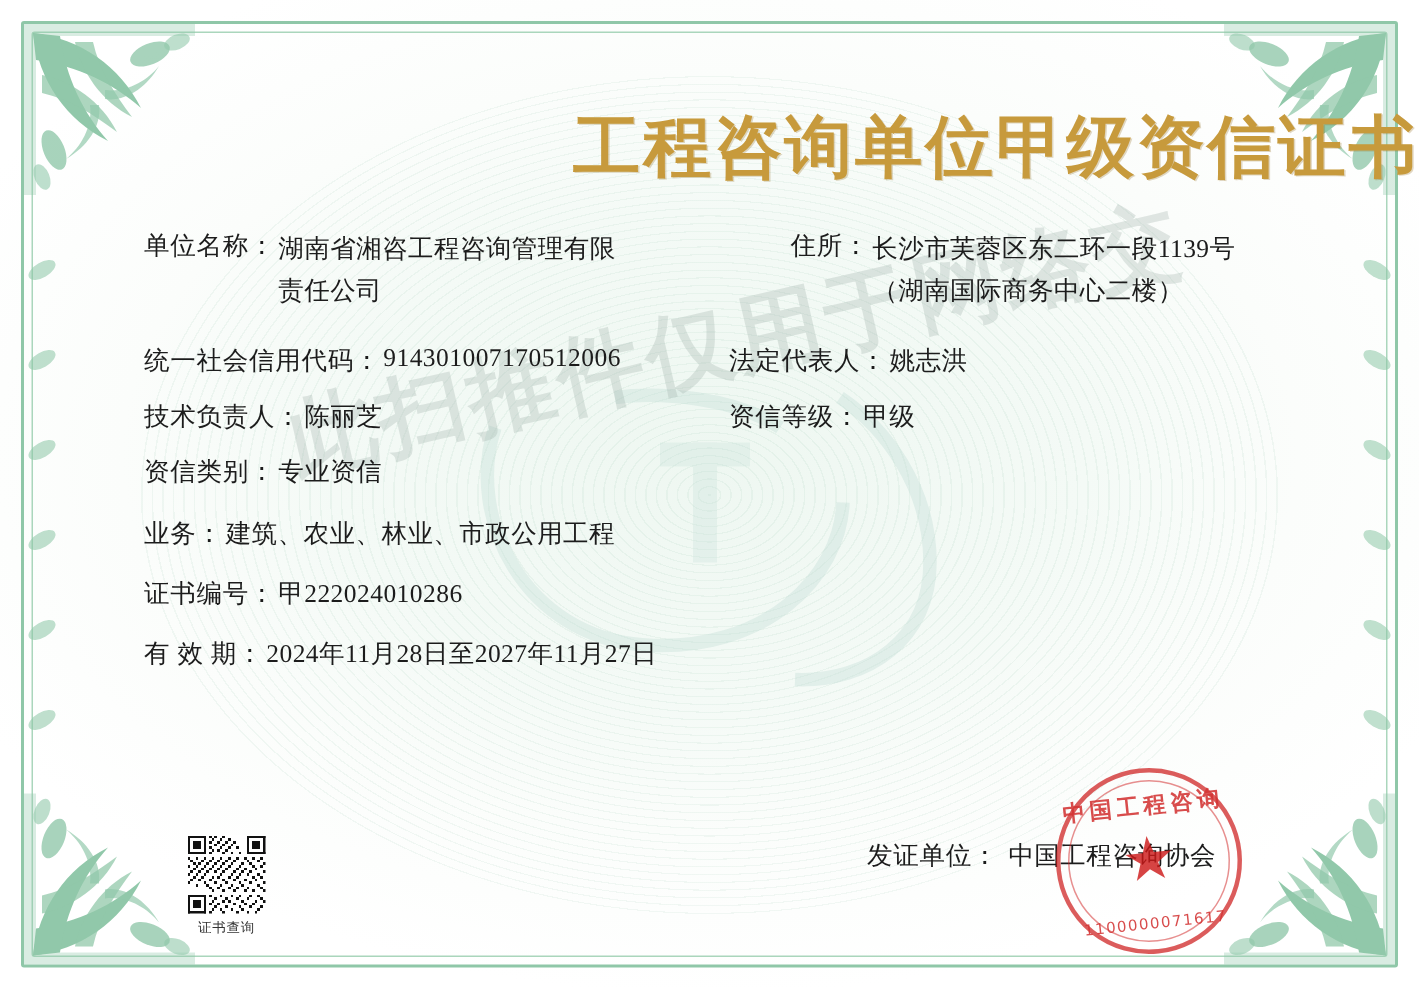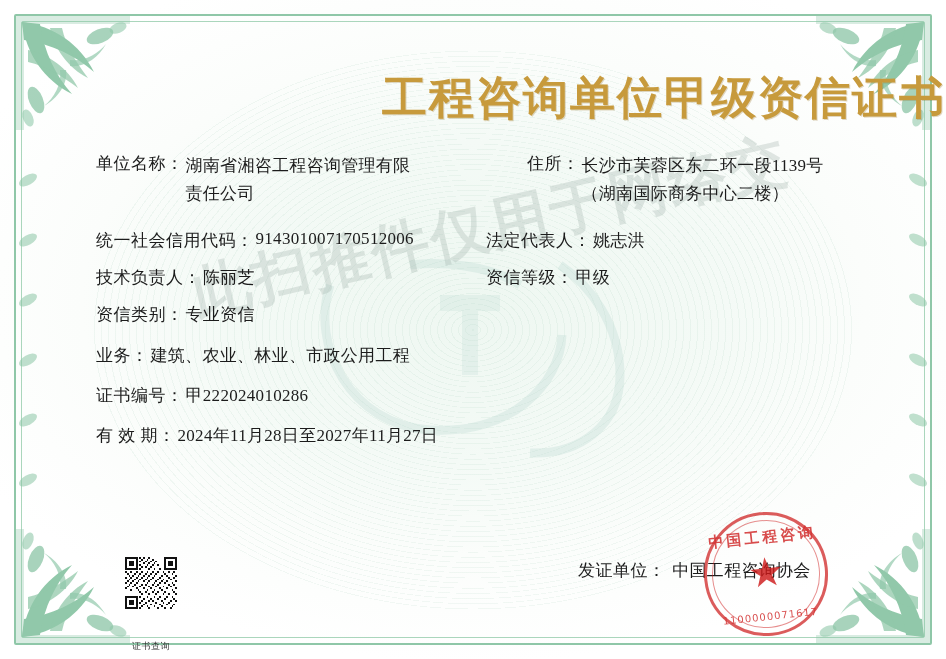--- a/index.html
+++ b/index.html
@@ -223,21 +223,20 @@
   }
   .qr-caption {
     position: absolute;
     left: 125px;
     top: 612px;
     width: 52px;
     text-align: center;
     font-size: 9px;
     color: #333;
     letter-spacing: 0.5px;
-    margin-top: 28px;
   }
 </style>
 </head>
 <body>
 
 <div class="certificate">
 
   <div class="guilloche"></div>
 
   <div class="frame-outer"></div>

